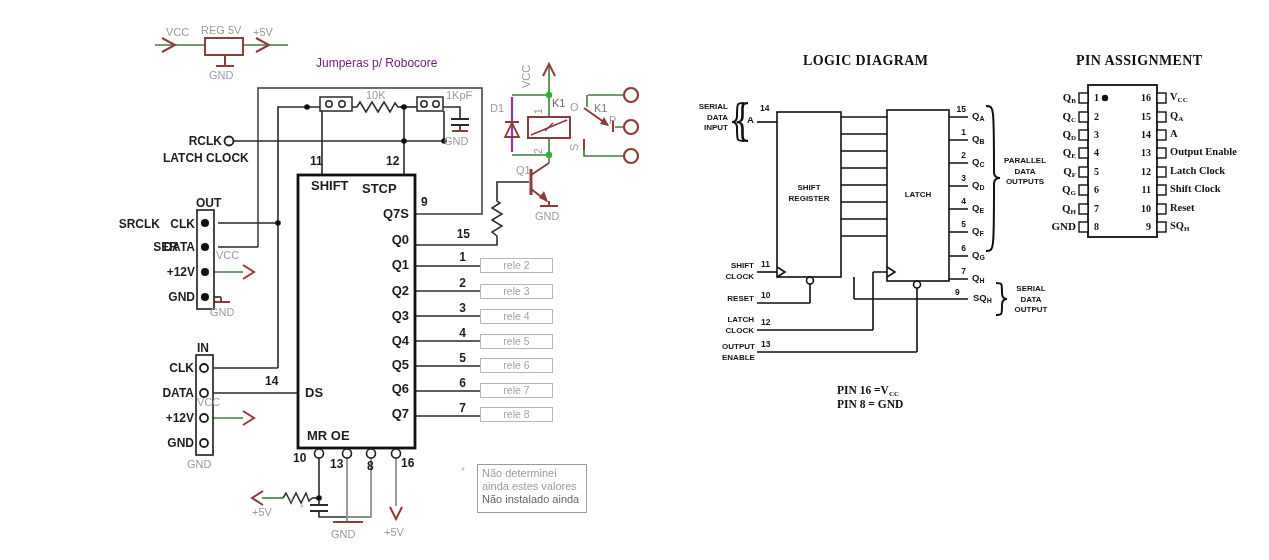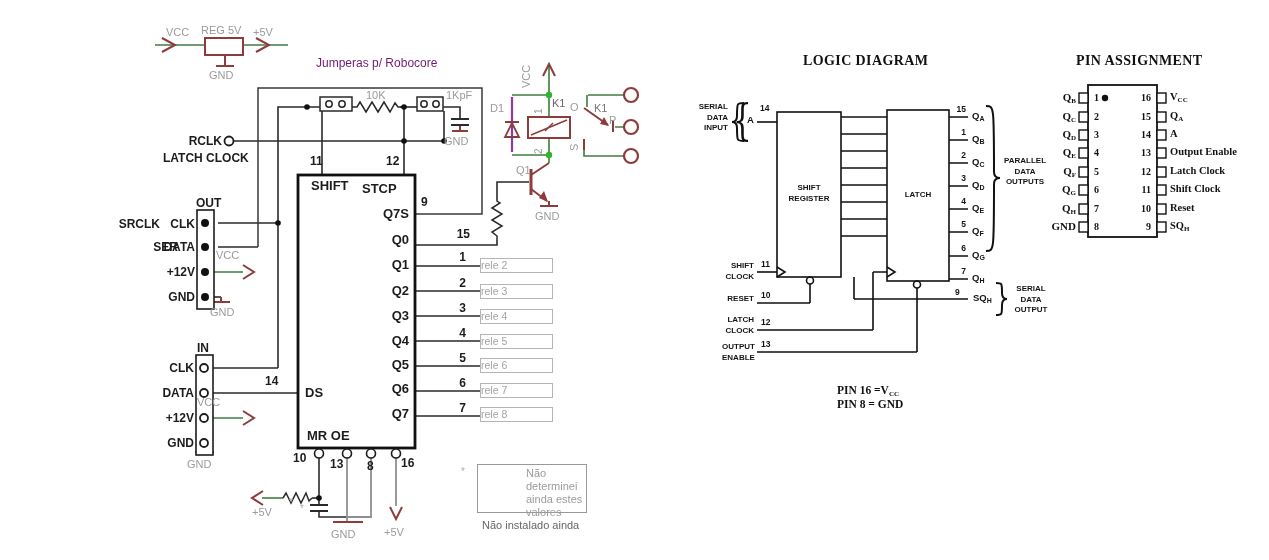--- a/index.html
+++ b/index.html
@@ -18,24 +18,24 @@
   .ds9{font-weight:bold;font-size:9.5px;color:#141414;}
   .num8{font-weight:bold;font-size:8.5px;color:#141414;}
   .serifT{font-family:"Liberation Serif",serif;font-weight:bold;font-size:14px;color:#111;letter-spacing:.4px;}
   .serif11{font-family:"Liberation Serif",serif;font-weight:bold;font-size:11.5px;color:#111;}
   .pinlbl{font-family:"Liberation Serif",serif;font-weight:bold;font-size:11px;color:#111;}
   .pinlbl2{font-family:"Liberation Serif",serif;font-weight:600;font-size:10.5px;color:#111;}
   .pnum{font-family:"Liberation Serif",serif;font-weight:bold;font-size:10px;color:#111;}
   sub.s{font-size:7px;vertical-align:-2px;}
   .vtxt{writing-mode:vertical-rl;transform:rotate(180deg);}
   .relebox{position:absolute;width:71px;height:13px;border:1px solid #b5b5b5;background:#fff;
-           font-size:10.5px;color:#a3a3a3;text-align:left;line-height:13px;}
+           font-size:10.5px;color:#a3a3a3;text-align:center;line-height:13px;}
   .notebox{position:absolute;left:477px;top:464px;width:104px;height:45px;border:1px solid #999;
            background:#fff;padding:2px 0 0 4px;font-size:11px;line-height:13px;}
-  .noteg{color:#9b9b9b;margin-left:44px;} .noted{color:#666;}
+  .noteg{color:#9b9b9b;} .noted{color:#666;}
   .brace{position:absolute;font-family:"DejaVu Serif",serif;color:#111;}
 </style>
 </head>
 <body>
 
 <div id="canvas">
 
 <svg id="wires" width="1269" height="560" viewBox="0 0 1269 560">
 
   <g stroke="#3f7d3f" stroke-width="1.6" fill="none">

